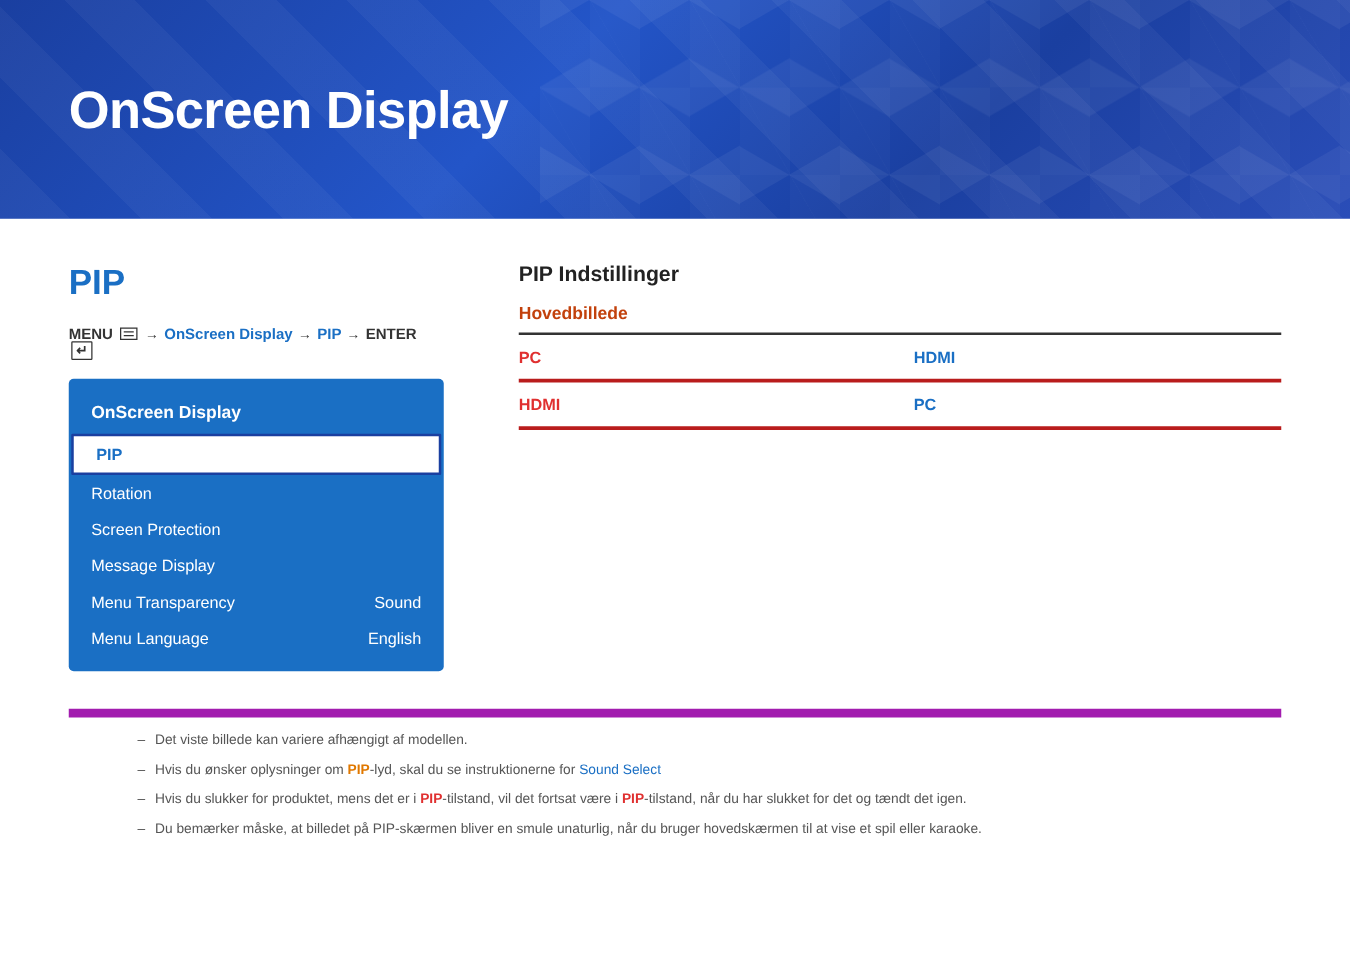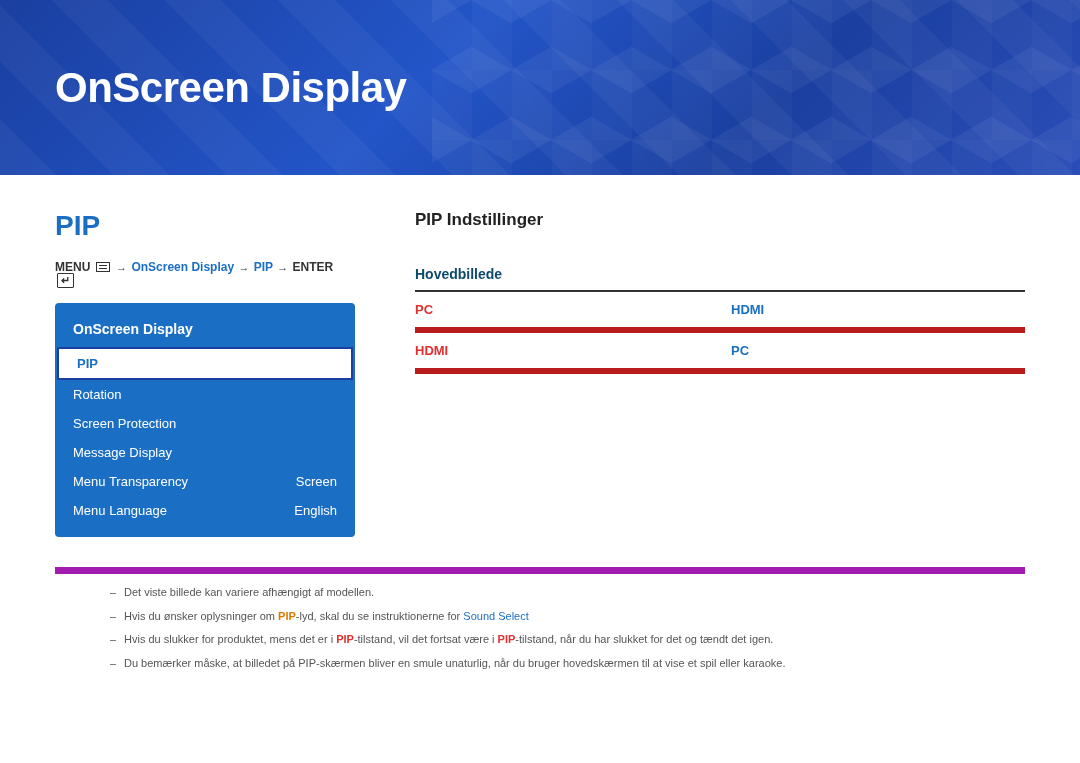--- a/index.html
+++ b/index.html
@@ -194,28 +194,27 @@
     .table-header-row {
       display: flex;
       border-bottom: 2px solid #333;
       padding-bottom: 8px;
       margin-bottom: 0;
     }
 
     .table-header-cell {
       font-size: 14px;
       font-weight: 700;
-      color: #0c4a6e;
+      color: #c2410c;
       flex: 1;
-      margin-top: 24px;
     }
 
     .table-data-row {
       display: flex;
-      border-bottom: 6px solid #b91c1c;
+      border-bottom: 3px solid #b91c1c;
       padding: 10px 0;
       gap: 22px;
     }
 
     .table-data-cell {
       font-size: 13px;
       flex: 1;
     }
 
     .table-data-cell.red {
@@ -305,21 +304,21 @@
         <span>Rotation</span>
       </div>
       <div class="menu-item">
         <span>Screen Protection</span>
       </div>
       <div class="menu-item">
         <span>Message Display</span>
       </div>
       <div class="menu-item">
         <span>Menu Transparency</span>
-        <span class="value">Screen</span>
+        <span class="value">Sound</span>
       </div>
       <div class="menu-item">
         <span>Menu Language</span>
         <span class="value">English</span>
       </div>
     </div>
   </div>
 
   <div class="right-panel">
     <h2 class="pip-settings-heading">PIP Indstillinger</h2>

